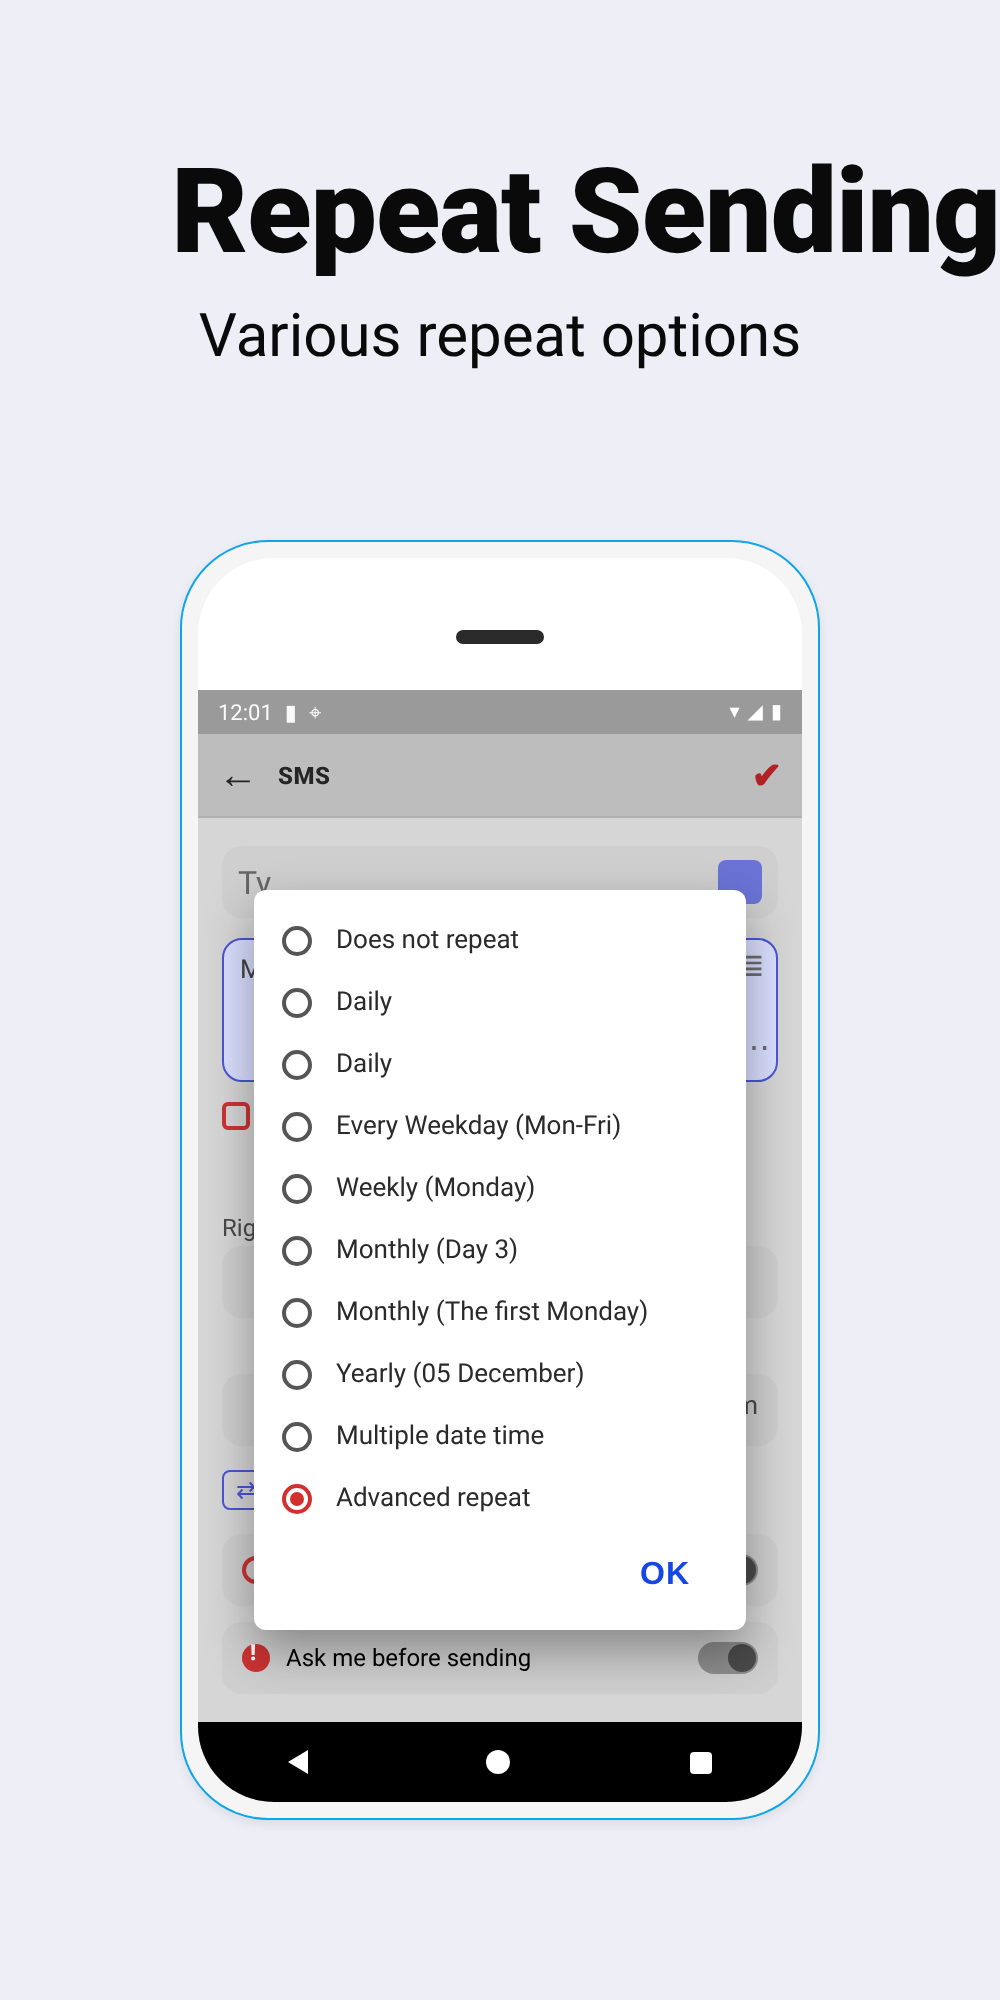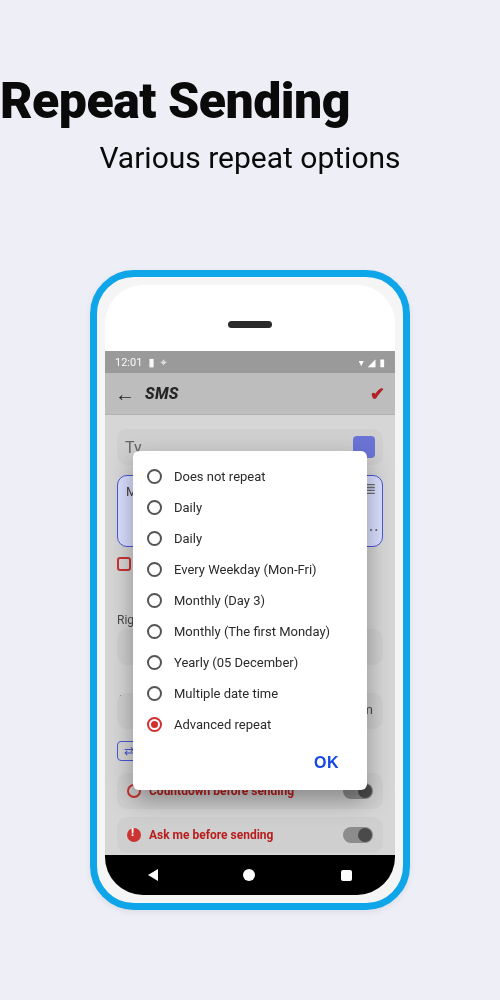--- a/index.html
+++ b/index.html
@@ -7,23 +7,23 @@
   body {
     background: #edeef6;
     font-family: -apple-system, BlinkMacSystemFont, "Segoe UI", Roboto, Helvetica, Arial, sans-serif;
     color: #111;
     position: relative;
     overflow: hidden;
   }
 
   
   .hero-title {
-    text-align: left;
+    text-align: right;
     font-weight: 900;
-    font-size: 50px;
+    font-size: 59px;
     letter-spacing: -0.5px;
     margin-top: 72px;
     color: #0a0a0a;
   }
   .hero-subtitle {
     text-align: center;
     font-weight: 400;
     font-size: 30px;
     margin-top: 10px;
     color: #0a0a0a;
@@ -31,21 +31,21 @@
 
   
   .phone {
     position: absolute;
     left: 50%;
     top: 270px;
     transform: translateX(-50%);
     width: 320px;
     height: 640px;
     background: #f5f5f5;
-    border: 7px solid #0ea5e9;
+    border: 1px solid #0ea5e9;
     border-radius: 44px;
     box-shadow: 0 2px 6px rgba(0,0,0,0.08);
   }
   .phone-inner {
     position: absolute;
     top: 8px; left: 8px; right: 8px; bottom: 8px;
     background: #fff;
     border-radius: 38px;
     overflow: hidden;
   }
@@ -95,21 +95,21 @@
   
   .appbar {
     position: absolute; top: 22px; left: 0; right: 0; height: 42px;
     background: #bdbdbd;
     display: flex; align-items: center;
     padding: 0 10px;
     color: #252525;
     border-bottom: 1px solid rgba(0,0,0,0.06);
   }
   .appbar .back { font-size: 20px; margin-right: 10px; font-weight: 700; }
-  .appbar .title { font-weight: 800; font-size: 16px; letter-spacing: .3px; font-style: italic; }
+  .appbar .title { font-weight: 800; font-size: 12px; letter-spacing: .3px; }
   .appbar .check { margin-left: auto; color: #b12126; font-size: 18px; font-weight: 900; }
 
   
   .bg-card {
     position: absolute;
     left: 12px; right: 12px;
     background: #cfcfcf;
     border-radius: 10px;
   }
   .bg-input { top: 78px; height: 36px; }
@@ -130,21 +130,21 @@
   .bg-field-af .m-right { position:absolute; right:10px; top:9px; color:#4a4a4a; font-size:13px; }
   .bg-chip {
     position:absolute; left:12px; top:390px; width:24px; height:20px;
     border:1px solid #4957d6; border-radius:4px; color:#4957d6;
     font-size:12px; display:flex; align-items:center; justify-content:center;
   }
   .bg-toggle-row {
     position:absolute; left:12px; right:12px; height:36px;
     background:#cfcfcf; border-radius:10px;
     display:flex; align-items:center; padding:0 10px;
-    color:#b91c1c; font-size:12px; font-weight:700;
+    color:#000000; font-size:12px; font-weight:400;
   }
   .bg-toggle-row .sw {
     margin-left:auto; width:30px; height:16px; background:#8c8c8c; border-radius:10px; position:relative;
   }
   .bg-toggle-row .sw::after {
     content:""; position:absolute; right:1px; top:1px; width:14px; height:14px; background:#4a4a4a; border-radius:50%;
   }
   .bg-toggle-row .ico { width:14px; height:14px; margin-right:8px; display:inline-block; }
   .row-countdown { top: 422px; }
   .row-countdown .ico { border:2px solid #c33; border-radius:50%; }
@@ -292,20 +292,24 @@
             <div class="option">
               <span class="radio"></span>
               <span class="opt-label">Daily</span>
             </div>
             <div class="option">
               <span class="radio"></span>
               <span class="opt-label">Every Weekday (Mon-Fri)</span>
             </div>
             <div class="option">
               <span class="radio"></span>
+              <span class="opt-label">Weekly (Monday)</span>
+            </div>
+            <div class="option">
+              <span class="radio"></span>
               <span class="opt-label">Monthly (Day 3)</span>
             </div>
             <div class="option">
               <span class="radio"></span>
               <span class="opt-label">Monthly (The first Monday)</span>
             </div>
             <div class="option">
               <span class="radio"></span>
               <span class="opt-label">Yearly (05 December)</span>
             </div>

